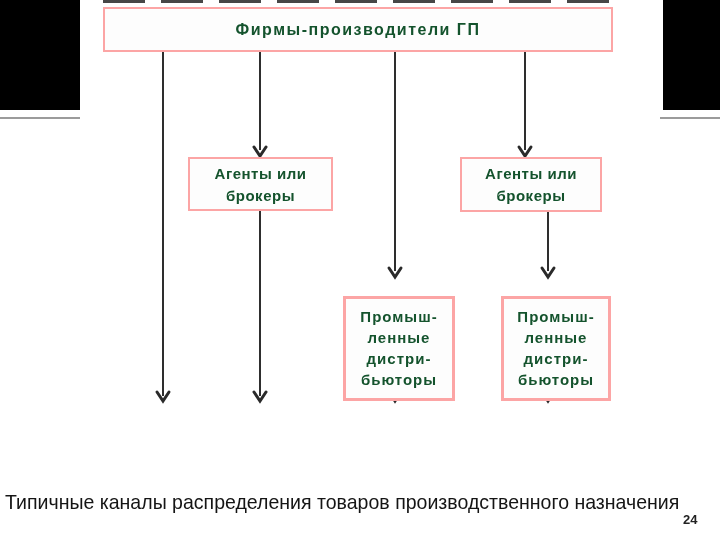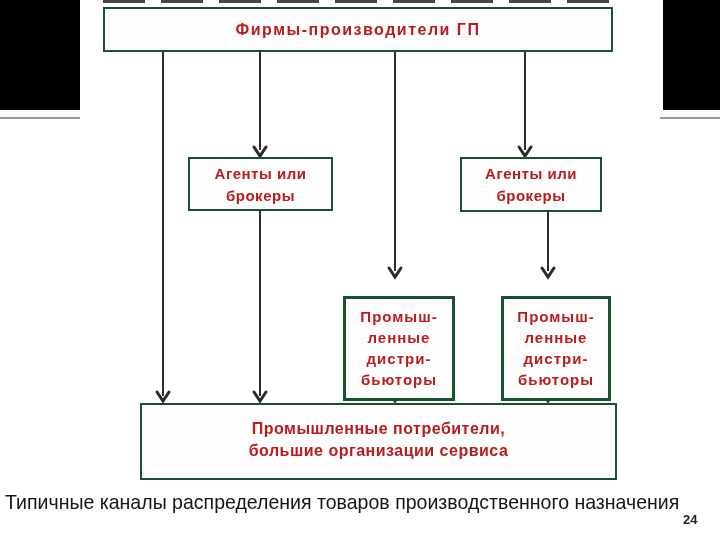--- a/index.html
+++ b/index.html
@@ -12,23 +12,23 @@
   }
   .mask{position:absolute;background:#000;}
   .gray-line{position:absolute;height:2px;background:#9b9b9b;}
   .top-edge{
     position:absolute;left:103px;top:0;width:512px;height:3px;
     background:repeating-linear-gradient(90deg,#262626 0 42px,transparent 42px 58px);
     opacity:.85;
   }
   .node{
     position:absolute;
-    border:2px solid #14532d;
+    border:2px solid #fca5a5;
     background:#fdfdfd;
-    color:#b91c1c;
+    color:#14532d;
     font-weight:700;
     text-align:center;
     box-sizing:border-box;
   }
   .node .ln{display:block;}
   #node-producers{left:103px;top:7px;width:510px;height:45px;font-size:16px;letter-spacing:1.5px;line-height:41px;}
   #node-agents-left{left:188px;top:157px;width:145px;height:54px;font-size:15px;letter-spacing:.5px;line-height:22px;padding-top:4px;}
   #node-agents-right{left:460px;top:157px;width:142px;height:55px;font-size:15px;letter-spacing:.5px;line-height:22px;padding-top:4px;}
   #node-dist-left,#node-dist-right{top:296px;width:112px;height:105px;font-size:15px;letter-spacing:1px;line-height:21px;padding-top:7px;border-width:3px;}
   #node-dist-left{left:343px;}
@@ -100,21 +100,17 @@
     <span class="ln">бьюторы</span>
   </div>
 
   <div class="node" id="node-dist-right">
     <span class="ln">Промыш-</span>
     <span class="ln">ленные</span>
     <span class="ln">дистри-</span>
     <span class="ln">бьюторы</span>
   </div>
 
-  <div class="node" id="node-consumers">
-    <span class="ln">Промышленные потребители,</span>
-    <span class="ln">большие организации сервиса</span>
-  </div>
 
   <div class="caption">Типичные каналы распределения товаров производственного назначения</div>
   <div class="page-number">24</div>
 
 </div>
 
 </body></html>

